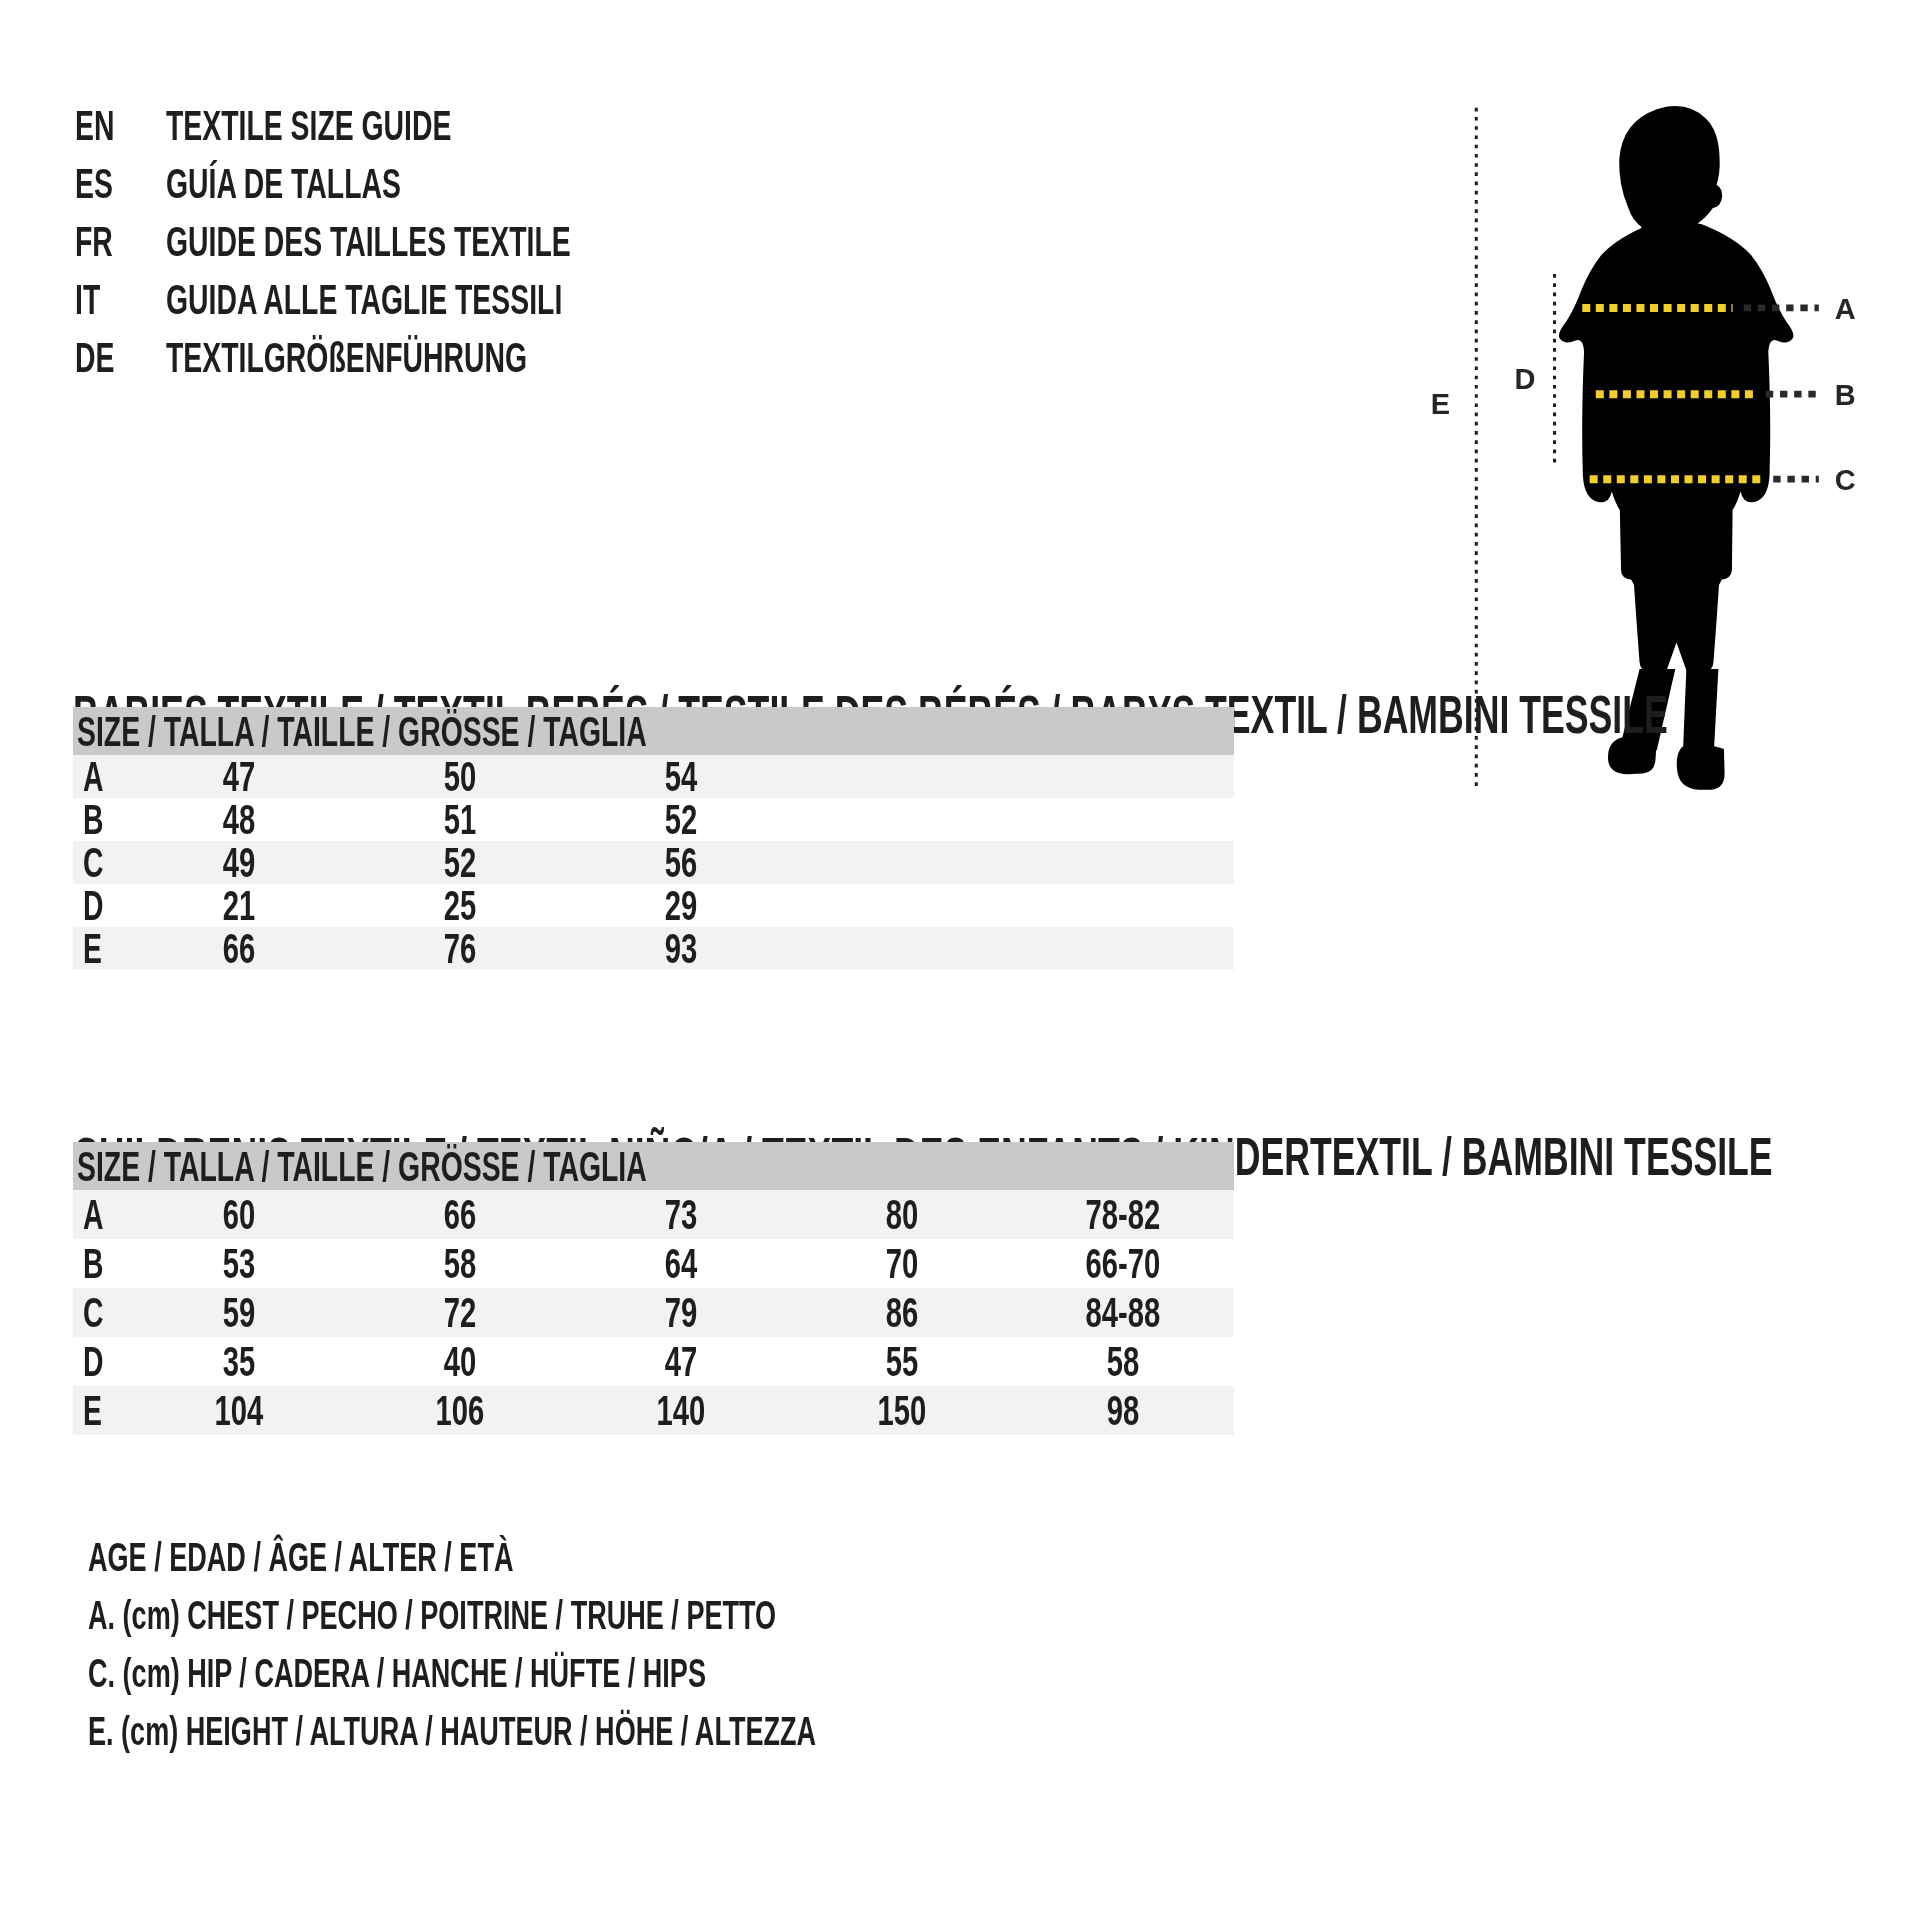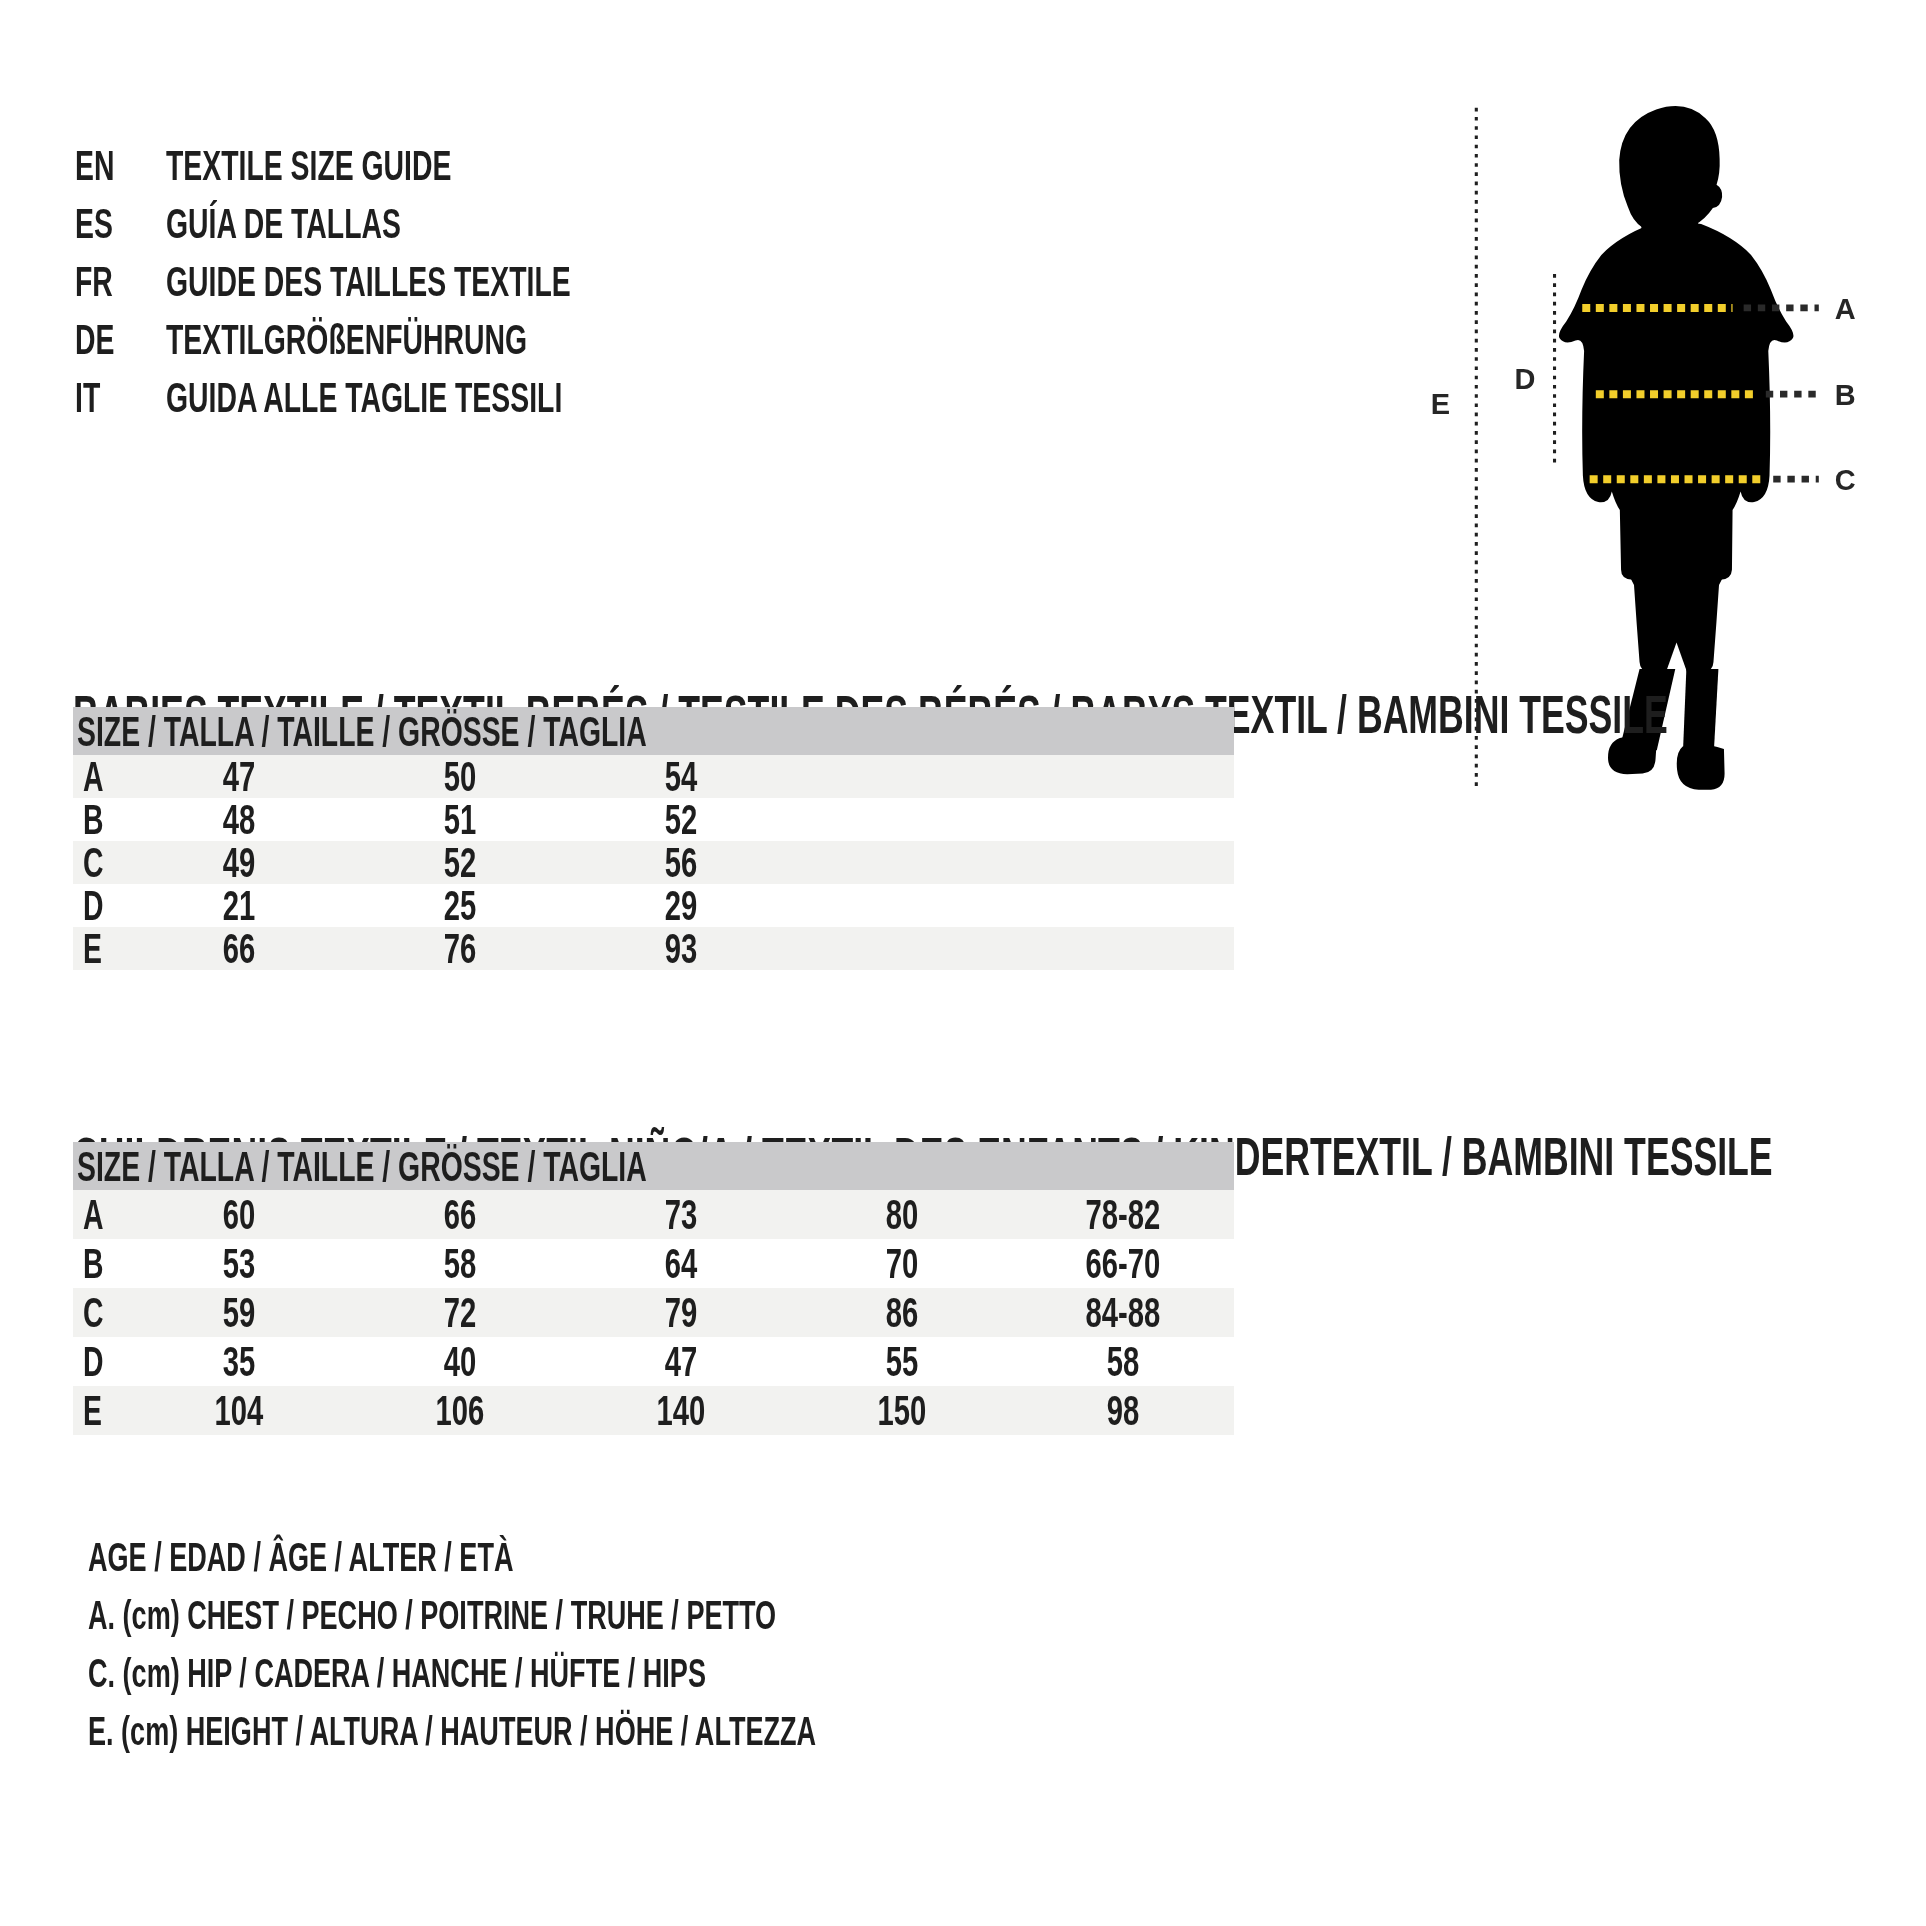--- a/index.html
+++ b/index.html
@@ -7,21 +7,21 @@
        font-family:"Liberation Sans",sans-serif;font-weight:700;color:#1e1e1e;}
   .page{position:absolute;inset:0;background:#fff;}
 
   
   .c{display:inline-block;transform:scaleX(0.66);transform-origin:0 50%;white-space:nowrap;}
   .cc{display:inline-block;transform:scaleX(0.68);transform-origin:50% 50%;white-space:nowrap;}
 
   
   .langs{position:absolute;left:75px;top:96px;}
   .lang-row{height:58px;line-height:58px;font-size:43px;}
-  .lang-code{display:inline-block;width:91px;margin-top:40px;}
+  .lang-code{display:inline-block;width:91px;}
 
   
   .figure{position:absolute;left:1411px;top:92px;width:515px;height:709px;}
   .fig-label{font-family:"Liberation Sans",sans-serif;font-weight:700;font-size:47px;fill:#262626;}
 
   
   .sec-title{position:absolute;left:73px;font-size:54px;line-height:57px;white-space:nowrap;}
 
   
   .tbl{position:absolute;left:73px;width:1161px;}
@@ -47,24 +47,24 @@
     <div class="lang-row">
       <span class="lang-code"><span class="c">EN</span></span><span class="c">TEXTILE SIZE GUIDE</span>
     </div>
     <div class="lang-row">
       <span class="lang-code"><span class="c">ES</span></span><span class="c">GUÍA DE TALLAS</span>
     </div>
     <div class="lang-row">
       <span class="lang-code"><span class="c">FR</span></span><span class="c">GUIDE DES TAILLES TEXTILE</span>
     </div>
     <div class="lang-row">
-      <span class="lang-code"><span class="c">DE</span></span><span class="c">TEXTILGRÖßENFÜHRUNG</span>
+      <span class="lang-code"><span class="c">IT</span></span><span class="c">GUIDA ALLE TAGLIE TESSILI</span>
     </div>
     <div class="lang-row">
-      <span class="lang-code"><span class="c">IT</span></span><span class="c">GUIDA ALLE TAGLIE TESSILI</span>
+      <span class="lang-code"><span class="c">DE</span></span><span class="c">TEXTILGRÖßENFÜHRUNG</span>
     </div>
   </section>
 
   <svg class="figure" viewBox="0 0 836 1150" xmlns="http://www.w3.org/2000/svg">
 
     <line x1="106" y1="25" x2="106" y2="1134" stroke="#1f1f1f" stroke-width="5" stroke-dasharray="6 9"></line>
 
     <line x1="233" y1="295" x2="233" y2="605" stroke="#1f1f1f" stroke-width="5" stroke-dasharray="6 9"></line>
 
     <path fill="#000" d="M 352 186 Q 337 150 338 110 Q 342 48 398 28 Q 446 12 478 42 Q 500 62 501 108 Q 502 132 496 150 Q 506 156 505 170 Q 503 186 490 188 Q 478 206 460 216 L 440 222 Q 400 228 376 220 Q 360 210 352 186 Z"></path>

